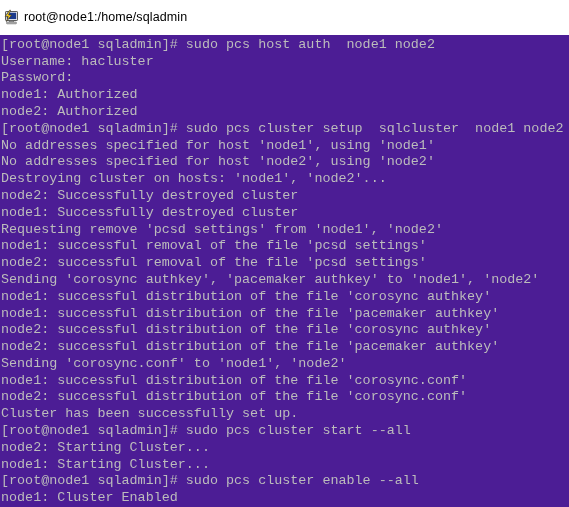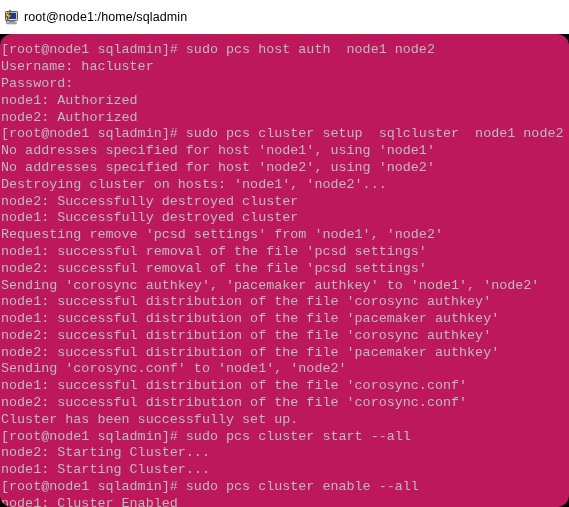--- a/index.html
+++ b/index.html
@@ -46,26 +46,25 @@
     font-size: 12.5px;
     line-height: 14px;
     color: #000000;
     white-space: nowrap;
     letter-spacing: 0.1px;
   }
 
   
   #terminal {
     flex: 1 1 auto;
-    background: #be185d;
+    background: #4c1d95;
     overflow: hidden;
     position: relative;
-    padding: 8px 0 0 1px;
+    padding: 2px 0 0 1px;
     box-sizing: border-box;
-    border-radius: 12px;
   }
   #screen {
     font-family: "Liberation Mono", "DejaVu Sans Mono", monospace;
     font-size: 13.4px;
     line-height: 16.8px;
     color: #bcbcbc;
     white-space: pre;
     letter-spacing: 0px;
     margin: 0;
     padding: 0;

